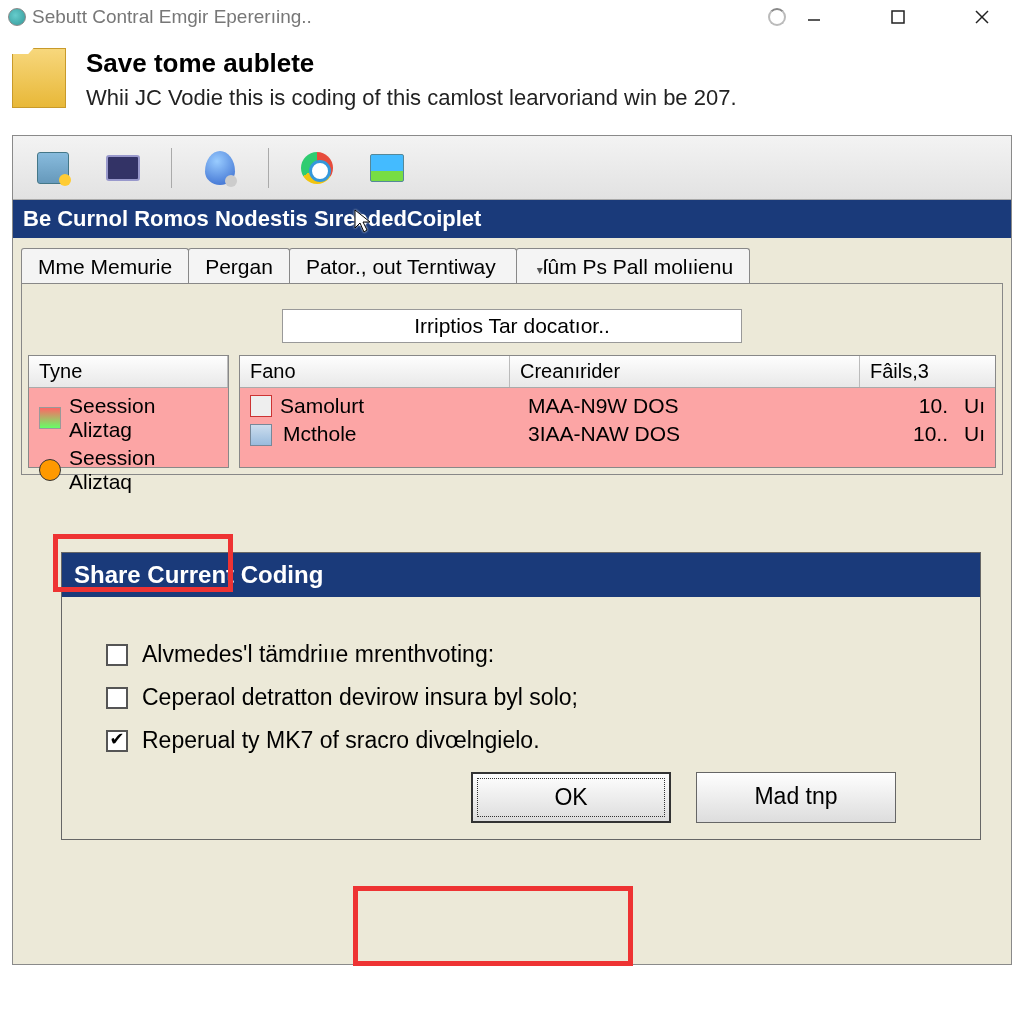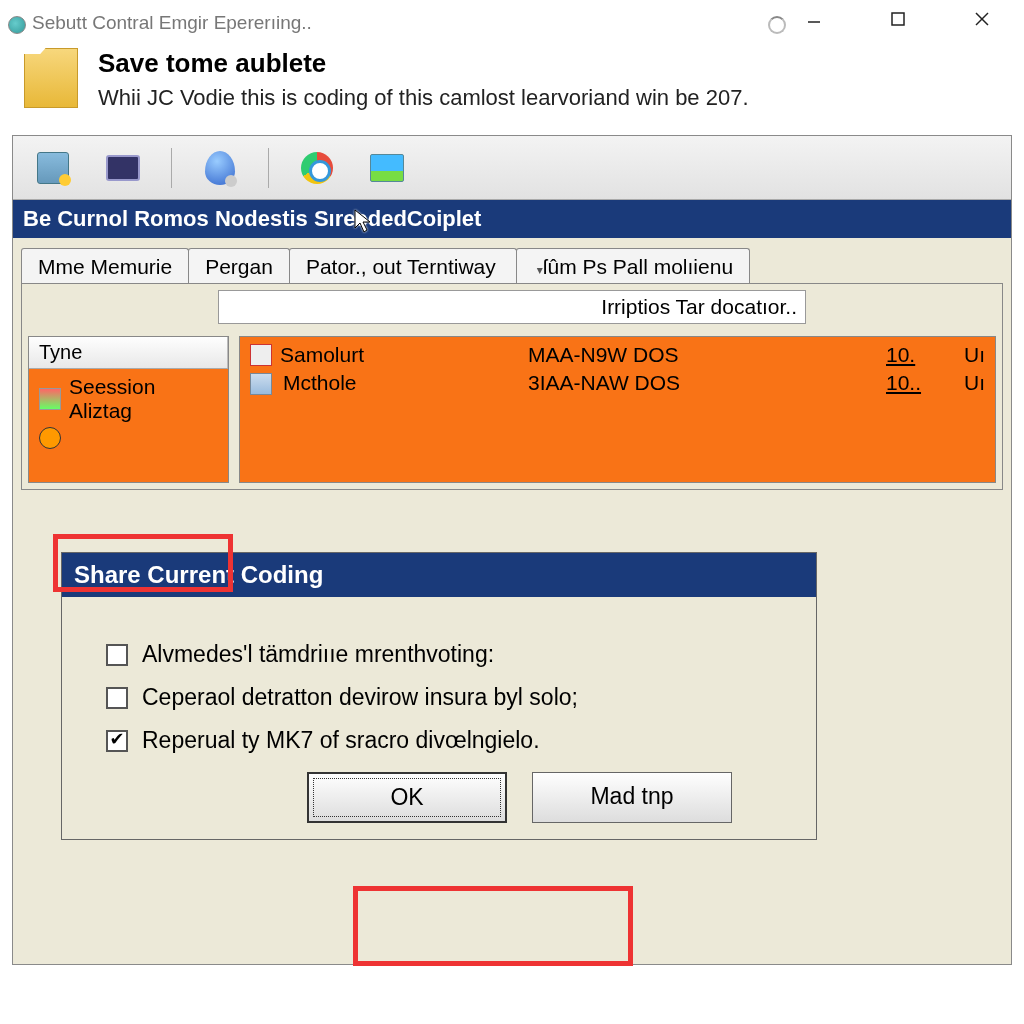--- a/index.html
+++ b/index.html
@@ -8,21 +8,21 @@
   background: #fff;
   width: 1024px;
   height: 1024px;
   overflow: hidden;
   font-size: 14px;
 }
 .window { width: 100%; height: 100%; background: #fff; }
 .titlebar {
   height: 34px;
   display: flex;
-  align-items: flex-end;
+  align-items: center;
   padding: 0 8px;
   gap: 6px;
 }
 .titlebar .app-icon {
   width: 18px; height: 18px;
   background: radial-gradient(circle at 40% 40%, #6cc, #399);
   border-radius: 50%;
   border: 1px solid #888;
 }
 .titlebar .title { color: #777; font-size: 19px; flex: 1; }
@@ -33,21 +33,21 @@
   border-radius: 50%;
 }
 .win-btns { display: flex; gap: 40px; margin-left: auto; margin-right: 12px; }
 .win-btn { width: 44px; height: 30px; display:flex; align-items:center; justify-content:center; cursor: default; }
 .win-btn svg { stroke: #222; stroke-width: 1.5; fill: none; }
 
 .info-banner {
   display: flex;
   align-items: flex-start;
   gap: 20px;
-  padding: 14px 24px 24px 24px;
+  padding: 14px 24px 24px 12px;
 }
 .folder-icon {
   width: 54px; height: 60px;
   background: linear-gradient(#f7d77c, #e8b838);
   clip-path: polygon(0 10%, 30% 10%, 40% 0, 100% 0, 100% 100%, 0 100%);
   border: 1px solid #c89a2a;
 }
 .info-banner .heading { font-size: 26px; font-weight: bold; margin-bottom: 6px; }
 .info-banner .sub { font-size: 22px; color: #222; }
 
@@ -117,37 +117,37 @@
 }
 .tab .drop{font-size:12px;margin-left:4px;color:#555;}
 
 .content-area{
   border:1px solid #888;
   margin:0 8px;
   background:#ece9d8;
   padding:6px;
 }
 .subheader{
-  margin:0 auto 12px auto;
-  width:588px;
+  margin:19px auto 12px auto;
+  width:460px;
   border:1px solid #999;
   background:#fff;
   padding:4px 8px;
   font-size:21px;
-  text-align:right;
+  text-align:center;
 }
 
 .lists-row{
   display:flex;
   gap:10px;
 }
 .list-panel{
   border:1px solid #888;
-  background:#f97316;
-  height:147px;
+  background:#fca5a5;
+  height:113px;
 }
 .list-panel.left{width:300px;}
 .list-panel.right{flex:1;}
 .list-header{
   display:flex;
   border-bottom:1px solid #aaa;
   background:linear-gradient(#fefefe,#e8e8e8);
 }
 .col{
   padding:4px 10px;
@@ -167,29 +167,29 @@
   flex-shrink:0;
 }
 .row-ic.a{background:linear-gradient(#f66,#6f6);border:1px solid #999;}
 .row-ic.b{background:#f90;border:1px solid #333;border-radius:50%;}
 .row-ic.c{background:#eee;border:1px solid #c33;}
 .row-ic.d{background:linear-gradient(#cde,#9bd);border:1px solid #789;}
 
 .right-cols{display:flex;}
 .rc1{width:270px;}
 .rc2{width:350px;}
-.rc3{width:70px;text-align:left;padding-right:8px;text-decoration:underline;}
+.rc3{width:70px;text-align:right;padding-right:8px;}
 .rc4{flex:1;}
 
 
 .dialog{
   position:absolute;
   left:48px;
   top:416px;
-  width:756px;
+  width:920px;
   border:1px solid #666;
   background:#ece9d8;
 }
 .dlg-title{
   background:#1a3a7a;
   color:#fff;
   font-weight:bold;
   font-size:24px;
   padding:8px 12px;
 }
@@ -317,24 +317,30 @@
           <div class="list-header">
               <div class="col" style="flex:1">Tyne</div>
             </div>
           <div class="list-body">
             <div class="row">
                 <div class="row-ic a"></div>
                 <span>Seession Aliztag</span>
               </div>
             <div class="row">
                 <div class="row-ic b"></div>
+                <span>Seession Aliztaq</span>
               </div>
           </div>
         </div>
         <div class="list-panel right">
+          <div class="list-header">
+            <div class="col rc1">Fano</div>
+            <div class="col rc2">Creanırider</div>
+            <div class="col" style="flex:1;border-right:none">Fâils,3</div>
+          </div>
           <div class="list-body">
             <div class="row right-cols">
               <div class="rc1" style="display:flex;gap:8px;align-items:center">
                   <div class="row-ic c"></div>
                   <span>Samolurt</span>
                 </div>
               <div class="rc2">MAA-N9W DOS</div>
               <div class="rc3">10.</div>
               <div class="rc4">Uı</div>
             </div>

